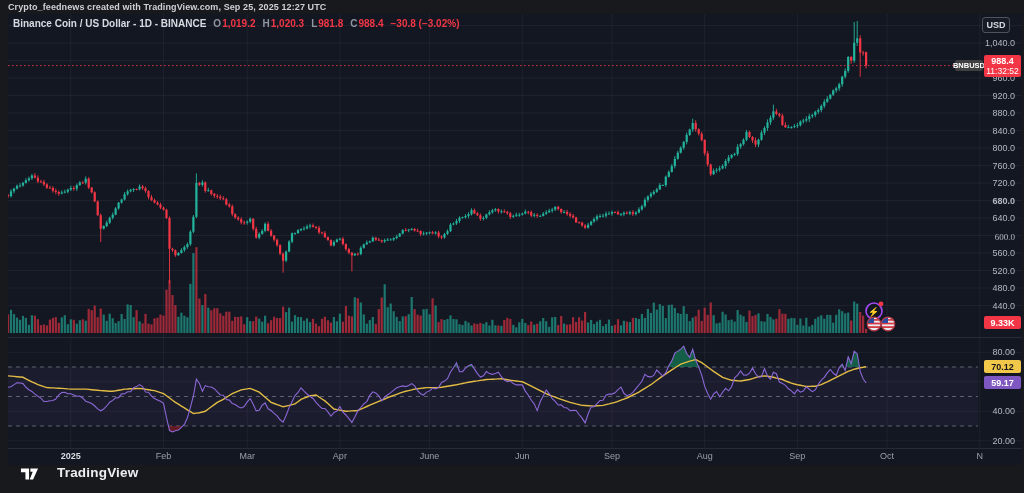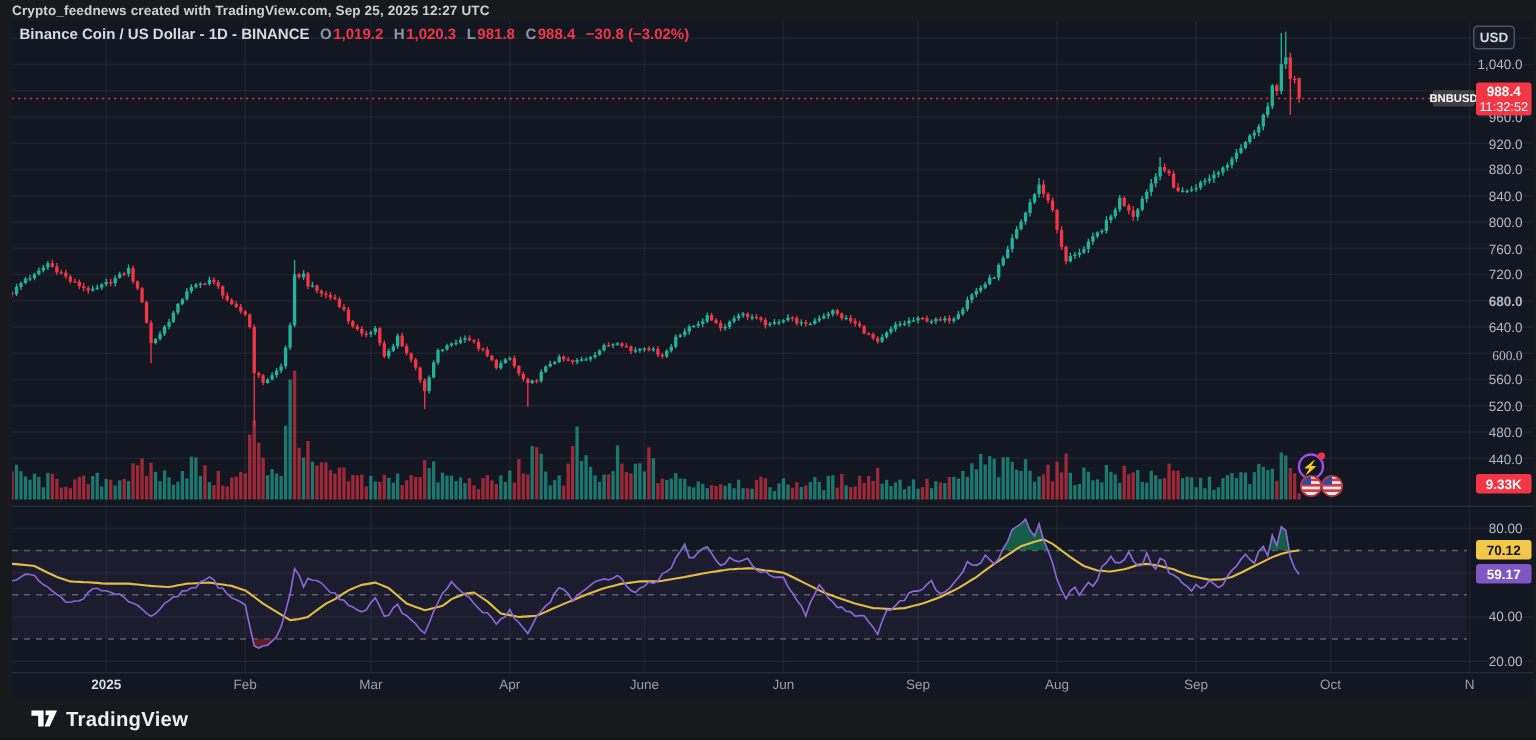--- a/index.html
+++ b/index.html
@@ -21,22 +21,22 @@
          align-items:center;justify-content:center;font-size:9px;}
   #symTag{right:39px;width:28px;height:11px;background:#404040;color:#fff;font-size:7.5px;}
   #priceBadge{right:1px;width:37px;height:22px;background:#f23645;color:#fff;flex-direction:column;line-height:10px;}
   #priceBadge .cd{font-weight:400;font-size:8.5px;}
   #volBadge{right:1px;width:37px;height:13px;background:#f23645;color:#fff;}
   #maBadge{right:1px;width:37px;height:13px;background:#f2c84b;color:#15171c;}
   #rsiBadge{right:1px;width:37px;height:13px;background:#7e57c2;color:#fff;}
   #usdBtn{position:absolute;top:3px;right:12px;z-index:6;width:26px;height:14px;background:#161b26;
           border:1px solid #4e5360;border-radius:3px;color:#d6d9df;font-size:9px;font-weight:600;
           display:flex;align-items:center;justify-content:center;cursor:pointer;}
-  .foot{position:absolute;left:0;right:0;bottom:0;height:28px;display:flex;align-items:center;
-        padding-left:20px;gap:5px;color:#eceef1;margin-top:22px;}
+  .foot{position:absolute;left:0;right:0;bottom:0;height:28px;display:flex;align-items:flex-start;
+        padding-left:20px;gap:18px;color:#eceef1;margin-top:22px;}
   .foot .brand{font-size:13.5px;font-weight:800;letter-spacing:.2px;}
 </style>
 </head>
 <body>
 
 <div id="frame">
   <div class="attr">
     <span>Crypto_feednews created with TradingView.com, Sep 25, 2025 12:27 UTC</span>
   </div>
 

